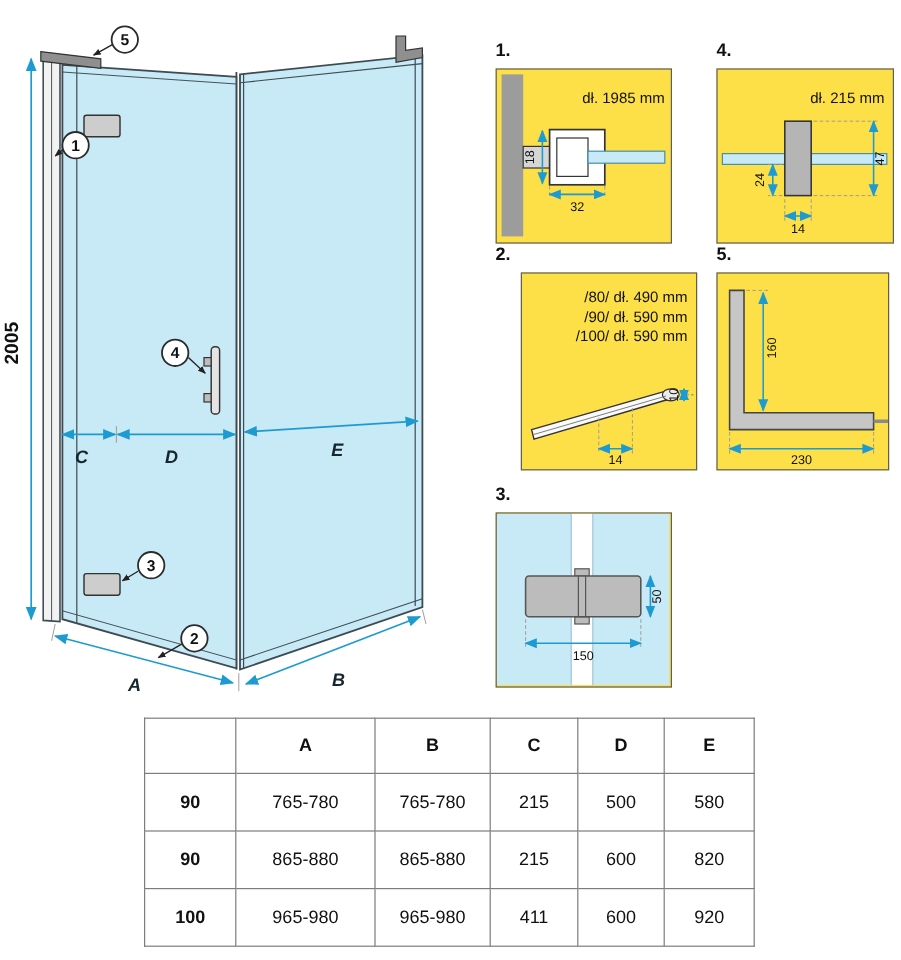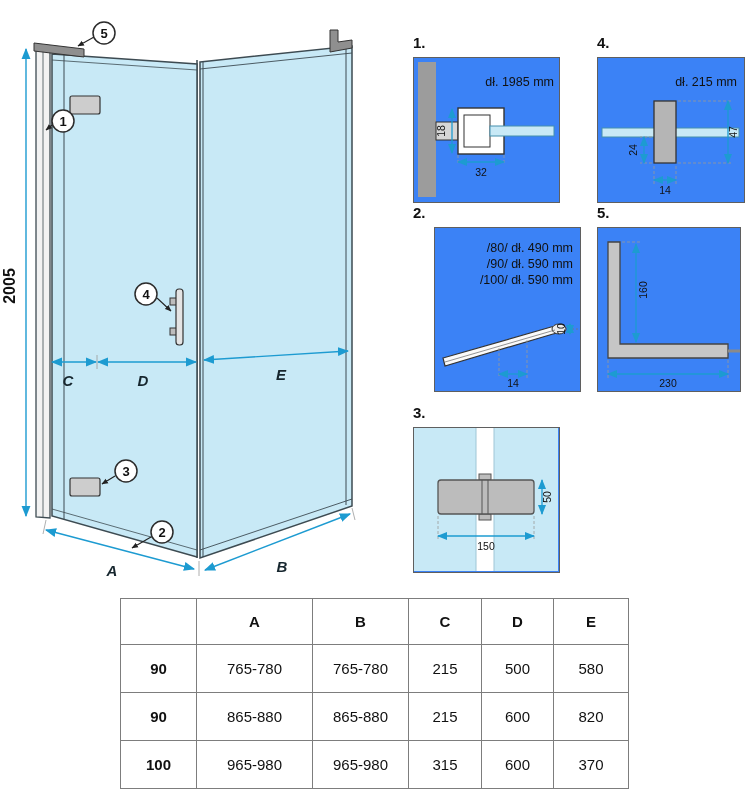--- a/index.html
+++ b/index.html
@@ -15,21 +15,21 @@
   .dimM { stroke:#1d9bd1; stroke-width:1.4; fill:none; }
   .ext  { stroke:#9a9a9a; stroke-width:0.8; fill:none; }
   .extd { stroke:#9a9a9a; stroke-width:0.8; fill:none; stroke-dasharray:3,2; }
   .leader { stroke:#222; stroke-width:1.1; fill:none; }
   .dimtxt { font-size:10.5px; fill:#111; }
   .lentxt { font-size:12.5px; fill:#111; }
   .dimletter { font-size:15px; font-weight:bold; font-style:italic; fill:#16262e; }
   .callout-circle { fill:#fff; stroke:#2b2b2b; stroke-width:1.5; }
   .callout-num { font-size:13px; font-weight:bold; fill:#111; }
 
-  .detail { position:absolute; border:1.5px solid #5f5f5f; background:#3b82f6; overflow:hidden; }
+  .detail { position:absolute; border:1.5px solid #5f5f5f; background:#fde047; overflow:hidden; }
   .detail-label { position:absolute; font-size:15px; font-weight:bold; color:#111; }
 
   .size-table { position:absolute; left:120px; top:598px; border-collapse:collapse; table-layout:fixed; background:#fff; }
   .size-table th, .size-table td {
     border:1.5px solid #7d7d7d; text-align:center; vertical-align:middle;
     font-size:15px; color:#111; height:48px; padding:0;
   }
   .size-table thead th { height:46px; }
   .size-table th { font-weight:bold; }
   .size-table td { font-weight:normal; }
@@ -265,20 +265,20 @@
         <td>865-880</td>
         <td>865-880</td>
         <td>215</td>
         <td>600</td>
         <td>820</td>
       </tr>
       <tr>
         <th>100</th>
         <td>965-980</td>
         <td>965-980</td>
-        <td>315</td>
+        <td>411</td>
         <td>600</td>
-        <td>370</td>
+        <td>920</td>
       </tr>
     </tbody>
   </table>
 
 </div>
 
 </body></html>

